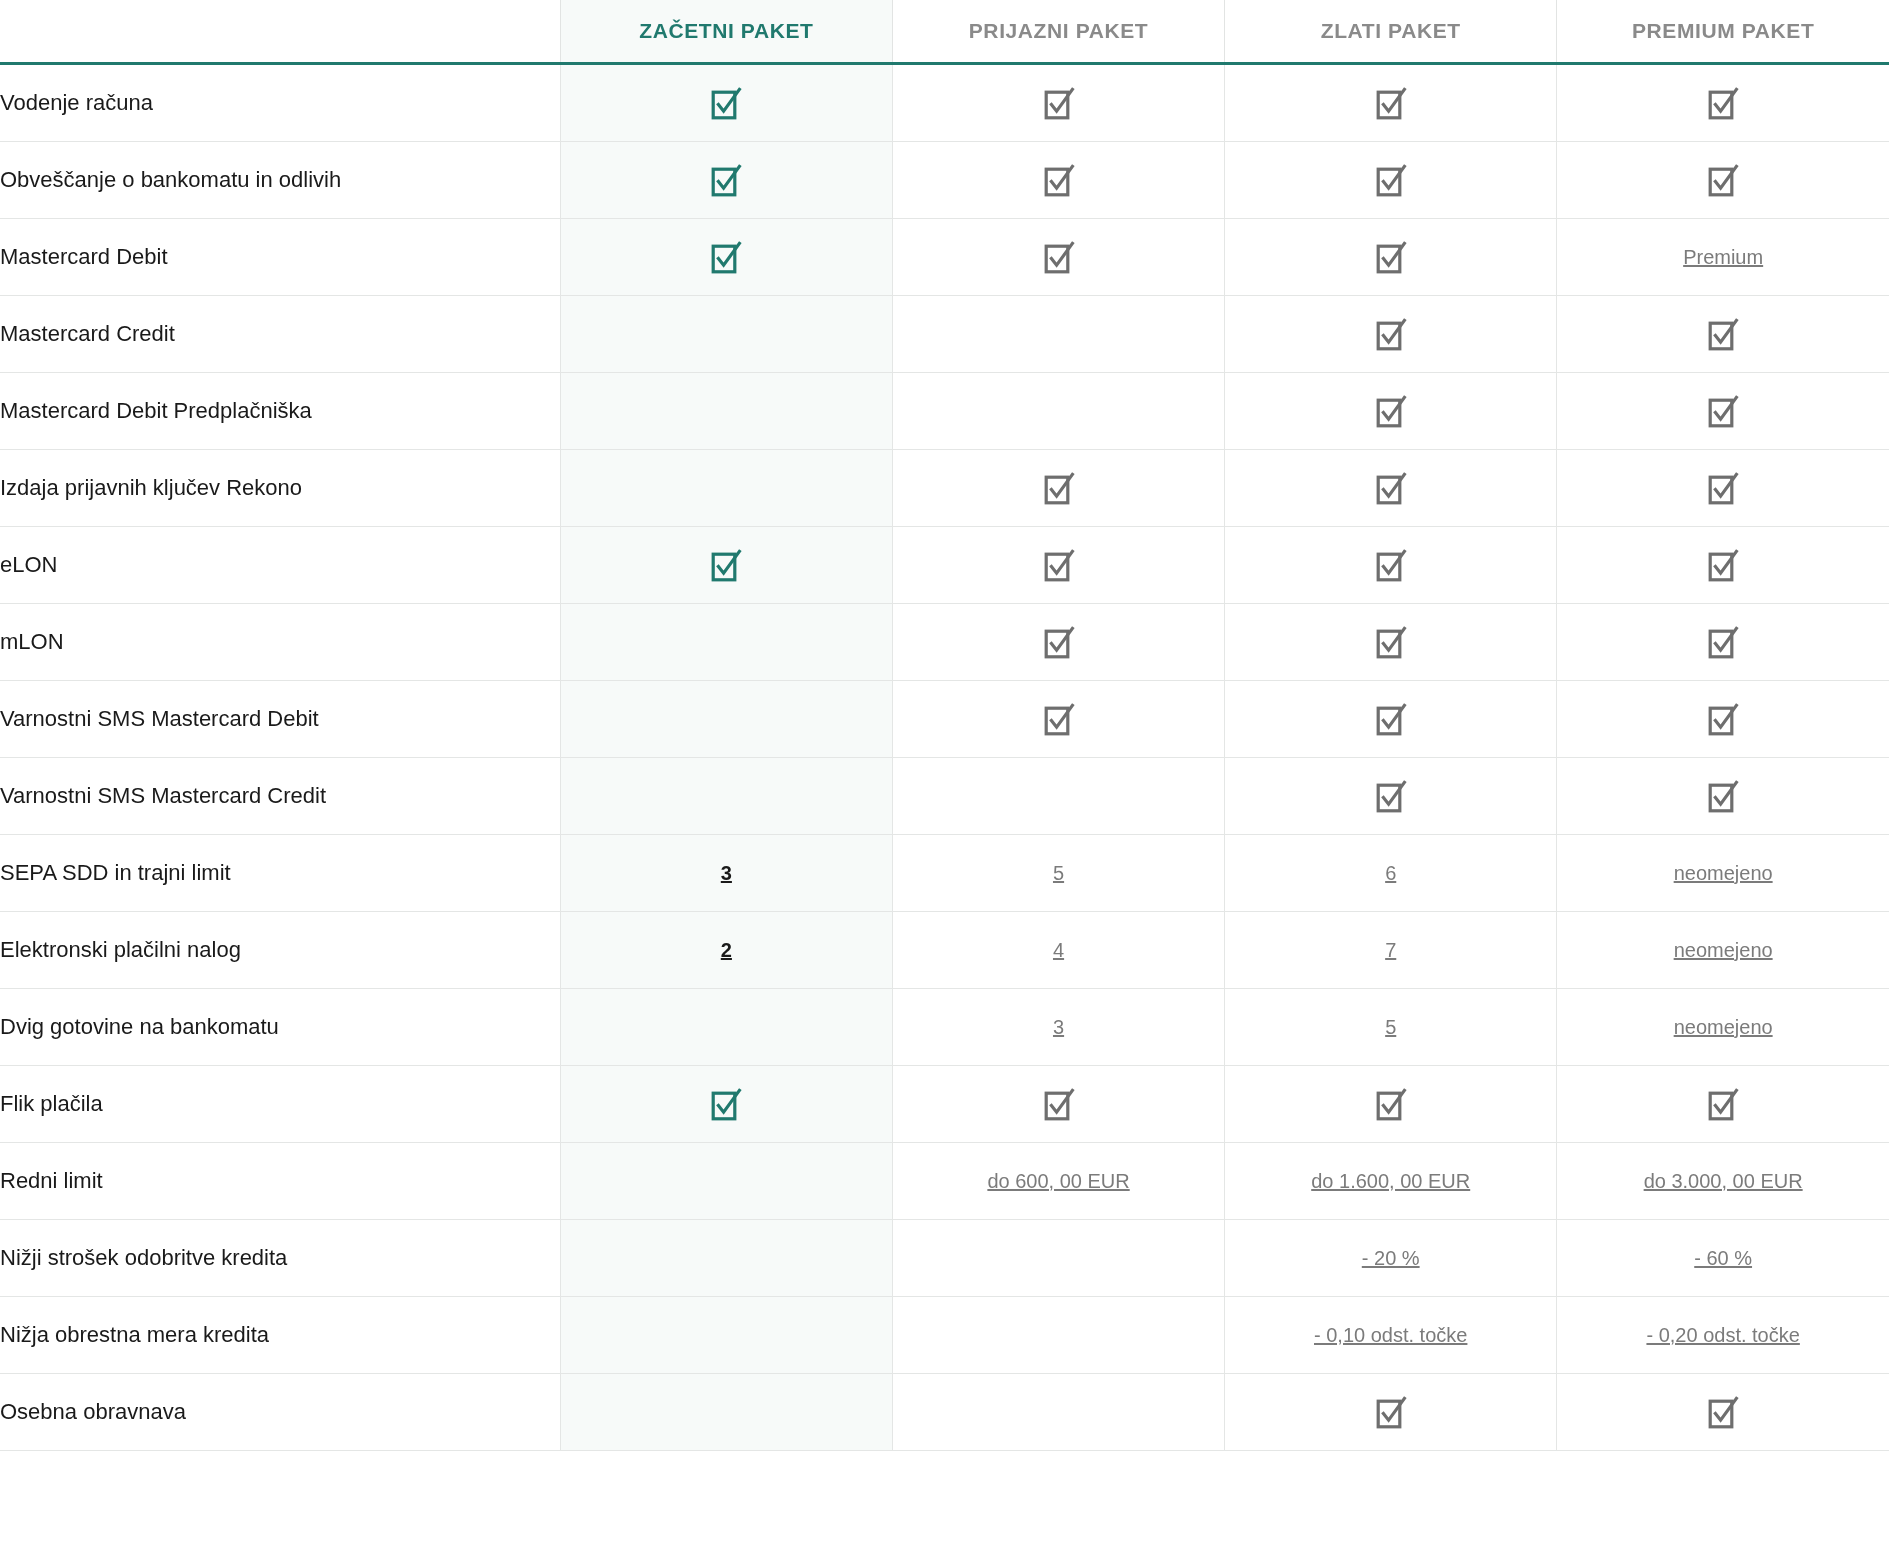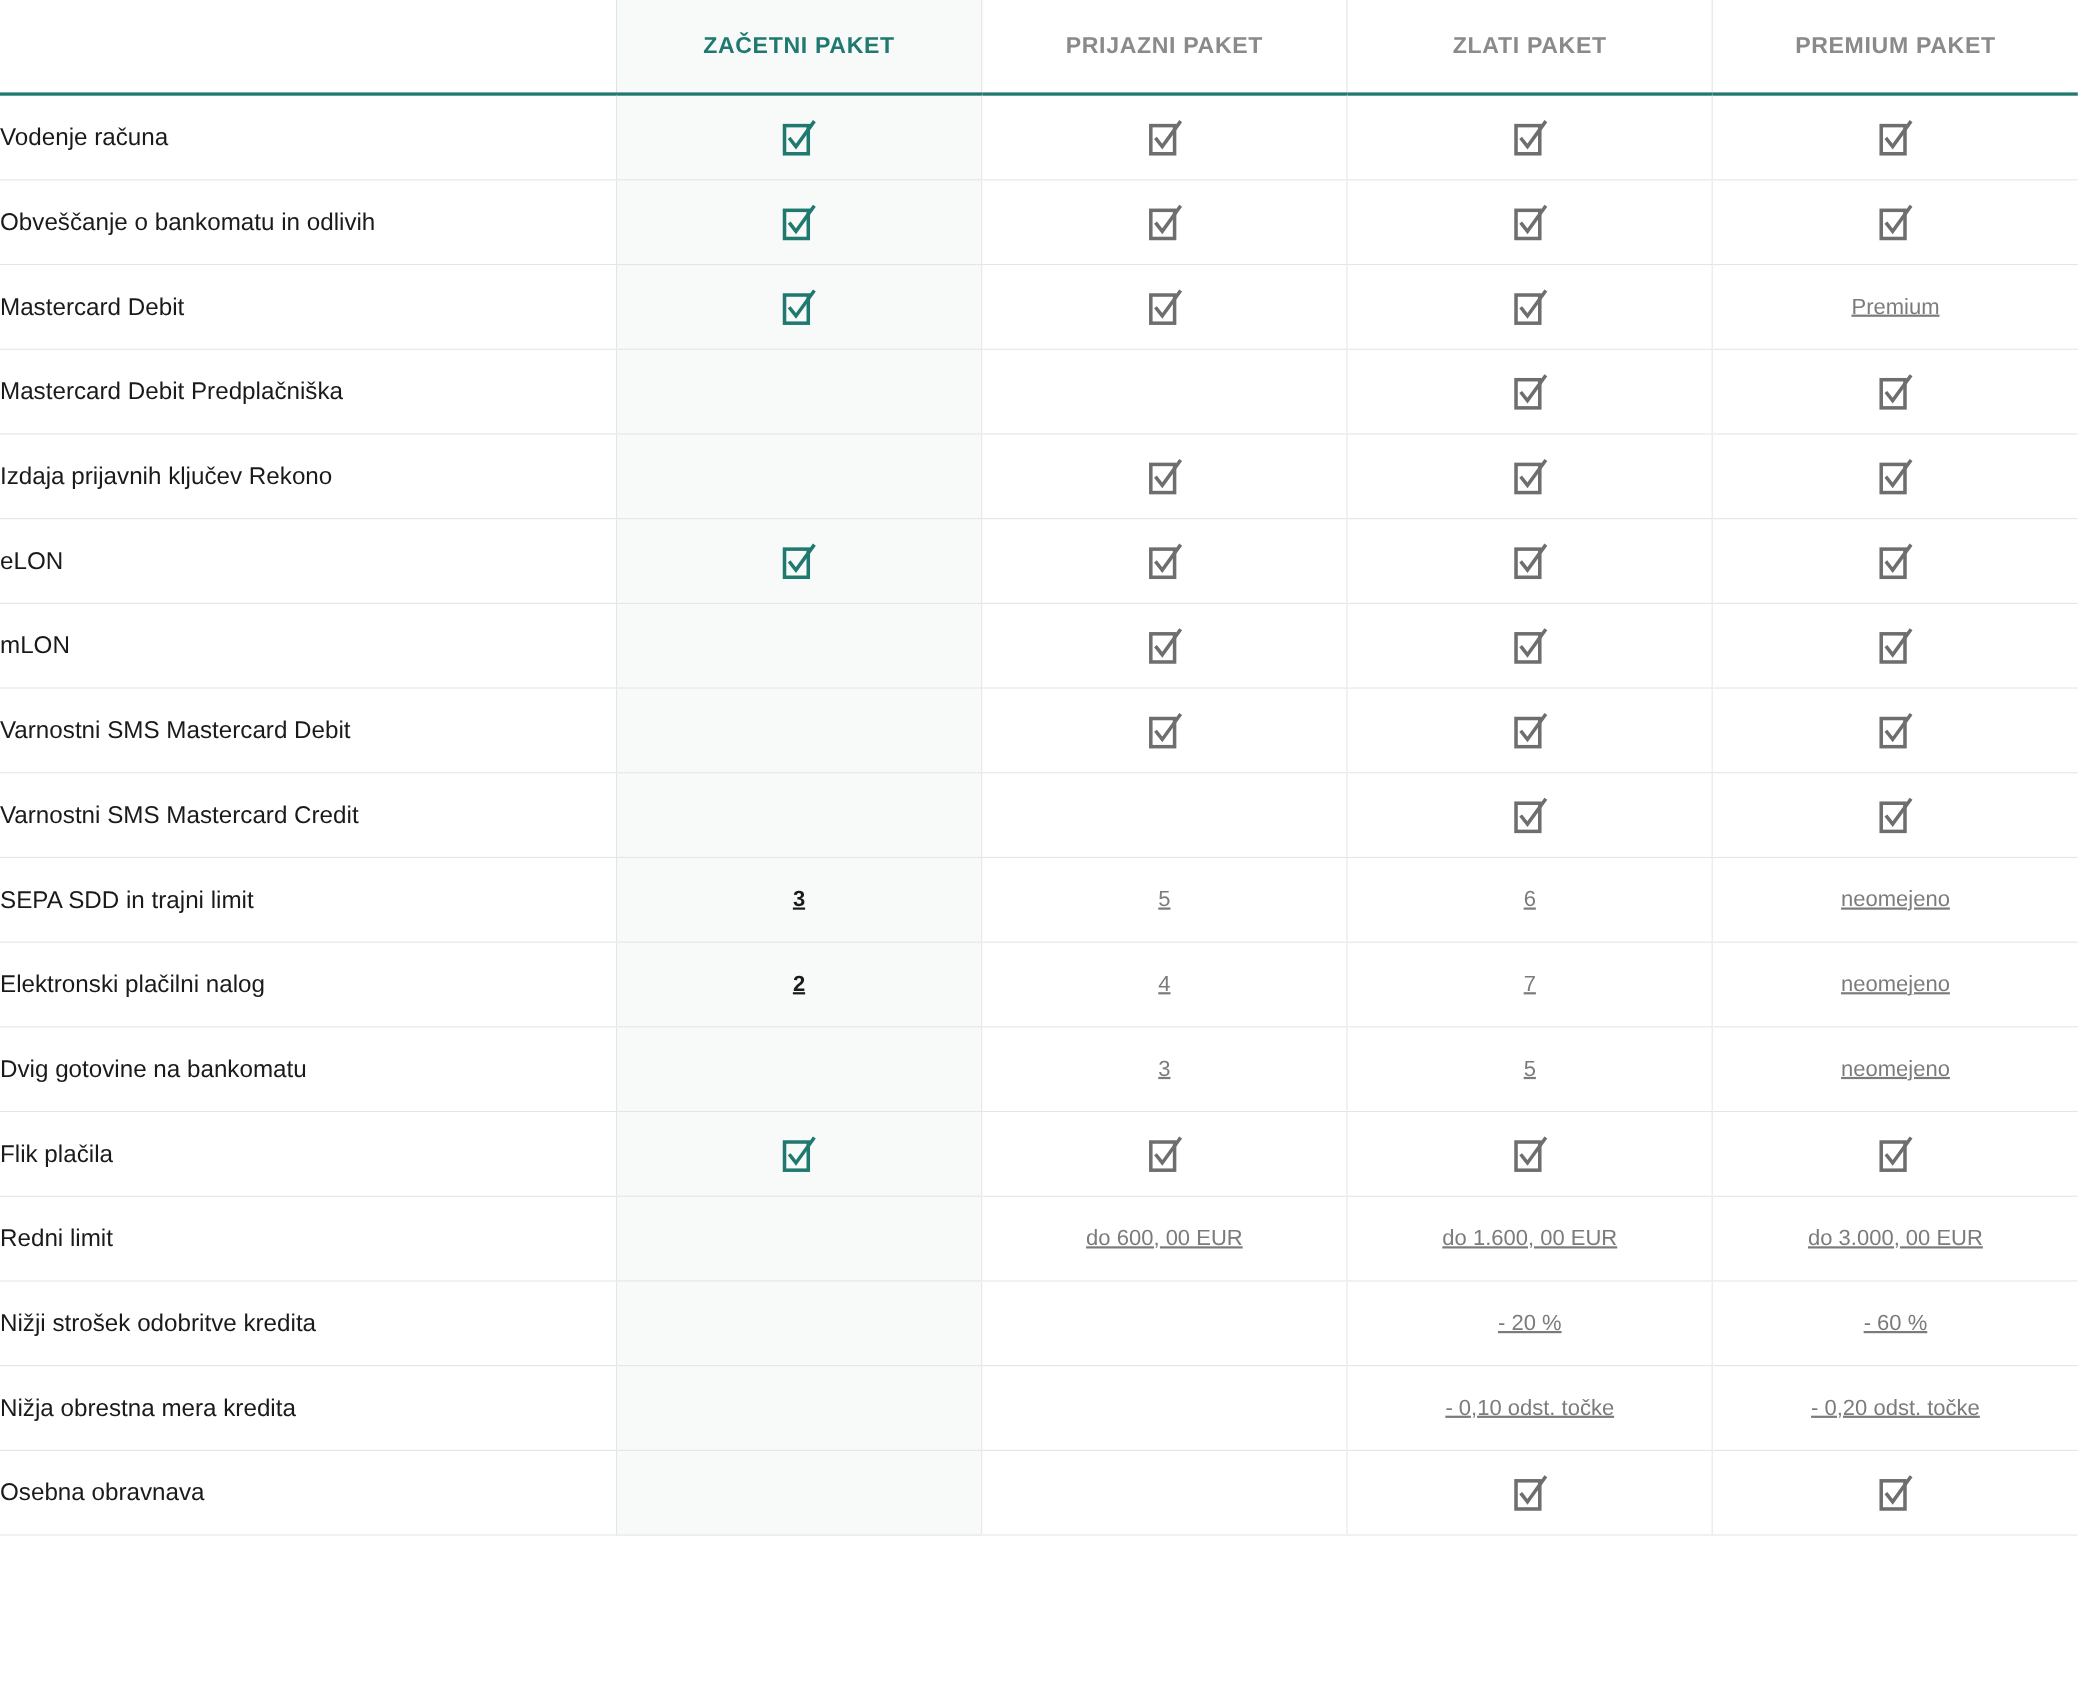--- a/index.html
+++ b/index.html
@@ -20,21 +20,21 @@
     border-collapse: collapse;
     table-layout: fixed;
   }
 
   
   col.c-feature  { width: 560px; }
   col.c-pkg      { width: 332px; }
 
   
   thead th {
-    padding: 11px;
+    padding: 0;
     margin: 0;
     height: 62px;
     vertical-align: middle;
     font-size: 21px;
     font-weight: bold;
     letter-spacing: 0.6px;
     text-transform: uppercase;
     color: #8a8a8a;
     text-align: center;
     background: #ffffff;
@@ -163,20 +163,33 @@
               <rect x="2.2" y="6.2" width="21.6" height="25.6" stroke="#6E6E6E" stroke-width="3.2" fill="none"></rect>
               <path d="M7.4 18.6 L12.6 25.2 L28.4 3.4" stroke="#6E6E6E" stroke-width="3.2" fill="none" stroke-linecap="square" stroke-linejoin="miter"></path>
             </svg></span></td>
         <td><span class="checkbox-icon"><svg width="30" height="34" viewBox="0 0 30 34" fill="none" xmlns="http://www.w3.org/2000/svg">
               <rect x="2.2" y="6.2" width="21.6" height="25.6" stroke="#6E6E6E" stroke-width="3.2" fill="none"></rect>
               <path d="M7.4 18.6 L12.6 25.2 L28.4 3.4" stroke="#6E6E6E" stroke-width="3.2" fill="none" stroke-linecap="square" stroke-linejoin="miter"></path>
             </svg></span></td>
         <td><span class="cell-text">Premium</span></td>
       </tr>
       <tr>
+        <td class="feature-cell">Mastercard Credit</td>
+        <td class="highlight-cell"><span class="blank"></span></td>
+        <td><span class="blank"></span></td>
+        <td><span class="checkbox-icon"><svg width="30" height="34" viewBox="0 0 30 34" fill="none" xmlns="http://www.w3.org/2000/svg">
+              <rect x="2.2" y="6.2" width="21.6" height="25.6" stroke="#6E6E6E" stroke-width="3.2" fill="none"></rect>
+              <path d="M7.4 18.6 L12.6 25.2 L28.4 3.4" stroke="#6E6E6E" stroke-width="3.2" fill="none" stroke-linecap="square" stroke-linejoin="miter"></path>
+            </svg></span></td>
+        <td><span class="checkbox-icon"><svg width="30" height="34" viewBox="0 0 30 34" fill="none" xmlns="http://www.w3.org/2000/svg">
+              <rect x="2.2" y="6.2" width="21.6" height="25.6" stroke="#6E6E6E" stroke-width="3.2" fill="none"></rect>
+              <path d="M7.4 18.6 L12.6 25.2 L28.4 3.4" stroke="#6E6E6E" stroke-width="3.2" fill="none" stroke-linecap="square" stroke-linejoin="miter"></path>
+            </svg></span></td>
+      </tr>
+      <tr>
         <td class="feature-cell">Mastercard Debit Predplačniška</td>
         <td class="highlight-cell"><span class="blank"></span></td>
         <td><span class="blank"></span></td>
         <td><span class="checkbox-icon"><svg width="30" height="34" viewBox="0 0 30 34" fill="none" xmlns="http://www.w3.org/2000/svg">
               <rect x="2.2" y="6.2" width="21.6" height="25.6" stroke="#6E6E6E" stroke-width="3.2" fill="none"></rect>
               <path d="M7.4 18.6 L12.6 25.2 L28.4 3.4" stroke="#6E6E6E" stroke-width="3.2" fill="none" stroke-linecap="square" stroke-linejoin="miter"></path>
             </svg></span></td>
         <td><span class="checkbox-icon"><svg width="30" height="34" viewBox="0 0 30 34" fill="none" xmlns="http://www.w3.org/2000/svg">
               <rect x="2.2" y="6.2" width="21.6" height="25.6" stroke="#6E6E6E" stroke-width="3.2" fill="none"></rect>
               <path d="M7.4 18.6 L12.6 25.2 L28.4 3.4" stroke="#6E6E6E" stroke-width="3.2" fill="none" stroke-linecap="square" stroke-linejoin="miter"></path>

